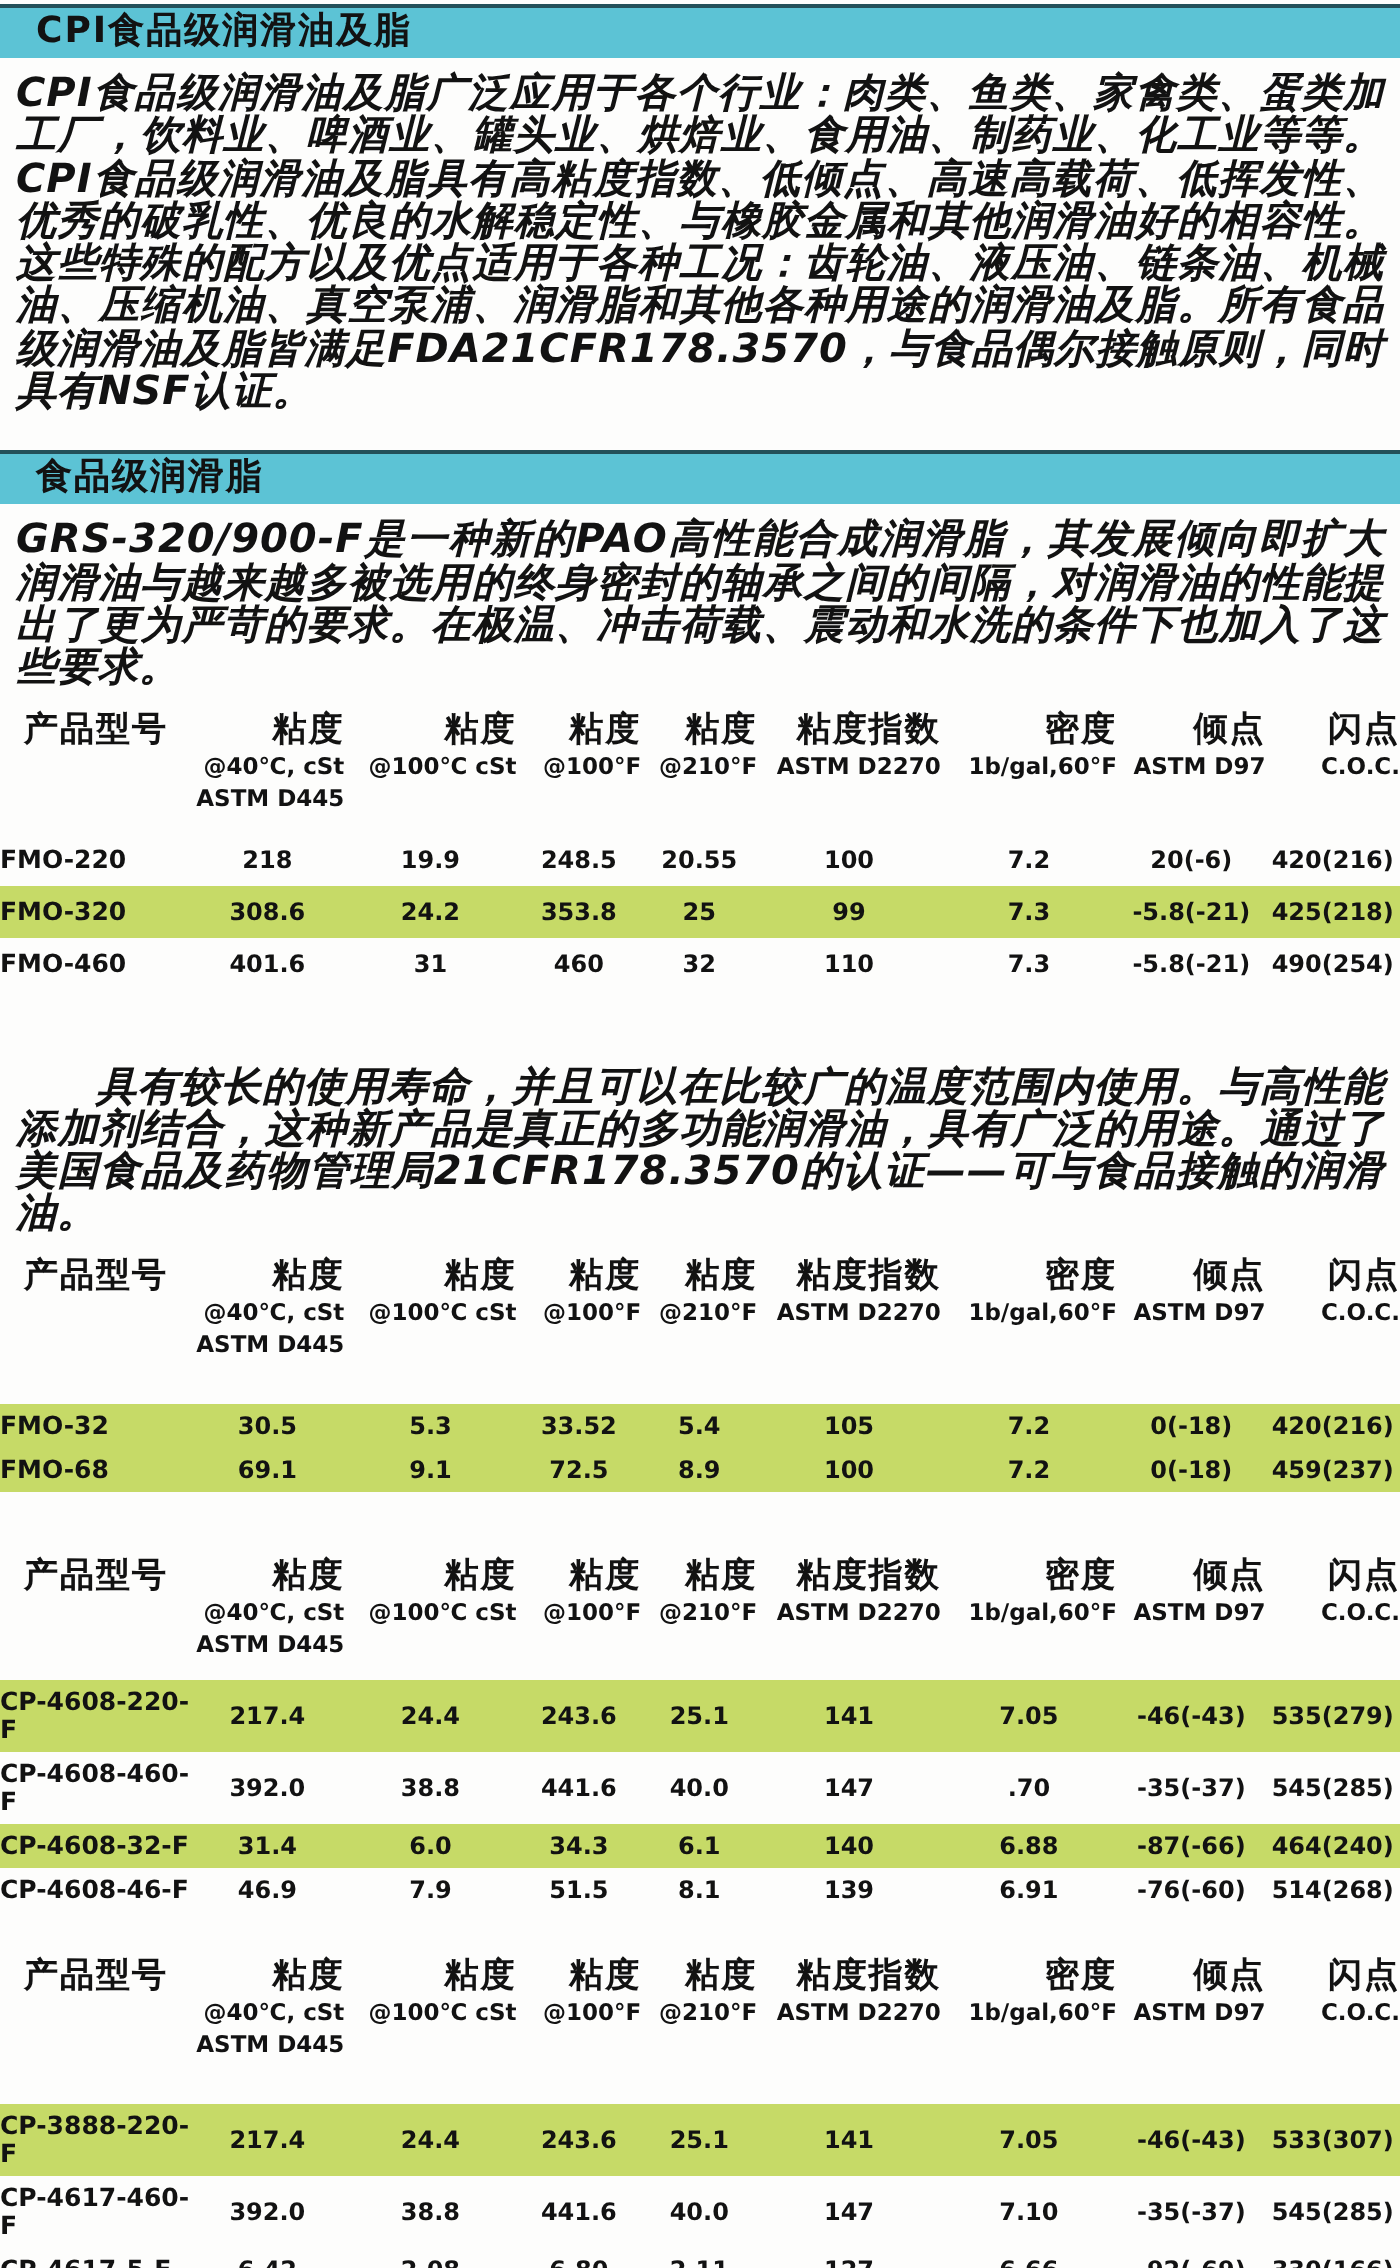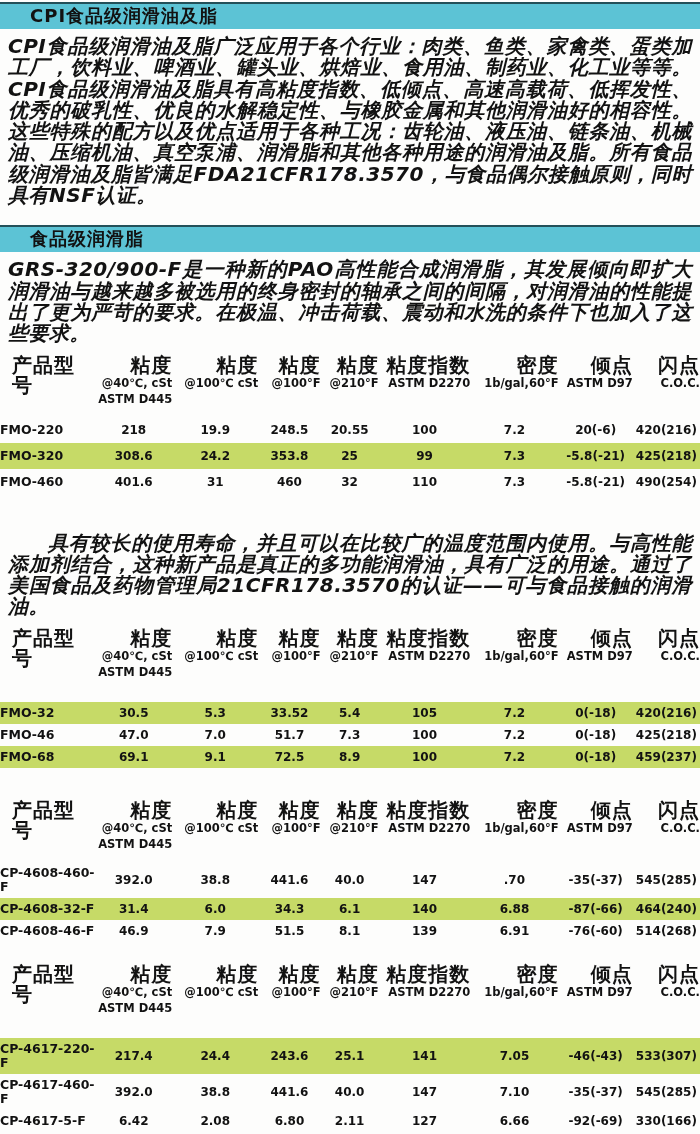--- a/index.html
+++ b/index.html
@@ -15,21 +15,21 @@
     color: #121212;
     font-family: "DejaVu Sans", sans-serif;
     font-weight: bold;
   }
   .page { width: 700px; padding-top: 2px; }
 
   
   .title-bar {
     background: var(--bar);
     border-top: 2px solid #235059;
-    padding: 1px 8px 3px 30px;
+    padding: 1px 8px 3px 18px;
     font-size: 18px;
     letter-spacing: 1px;
     line-height: 21px;
   }
   .title-bar.second { margin-top: 19px; }
 
   
   .para {
     margin: 7px 8px 8px 8px;
     font-size: 20px;
@@ -56,21 +56,21 @@
   col.c7 { width: 10.6%; }
   col.c8 { width: 9.6%; }
 
   thead th {
     vertical-align: top;
     text-align: right;
     font-weight: bold;
     padding: 2px 0 10px 0;
   }
   thead th:first-child { text-align: left; padding-left: 12px; }
-  .h-main { font-size: 20px; line-height: 20px; letter-spacing: 1px; }
+  .h-main { font-size: 17px; line-height: 20px; letter-spacing: 1px; }
   .h-sub  { font-size: 11.5px; line-height: 16px; letter-spacing: 0; }
   table.gap thead th { padding-bottom: 22px; }
 
   tbody td {
     font-size: 12px;
     text-align: center;
     padding: 4px 0;
     line-height: 14px;
   }
   tbody td:first-child { text-align: left; font-size: 12.5px; }
@@ -246,31 +246,20 @@
           <td>FMO-32</td>
           <td>30.5</td>
           <td>5.3</td>
           <td>33.52</td>
           <td>5.4</td>
           <td>105</td>
           <td>7.2</td>
           <td>0(-18)</td>
           <td>420(216)</td>
         </tr>
-        <tr>
-          <td>FMO-46</td>
-          <td>47.0</td>
-          <td>7.0</td>
-          <td>51.7</td>
-          <td>7.3</td>
-          <td>100</td>
-          <td>7.2</td>
-          <td>0(-18)</td>
-          <td>425(218)</td>
-        </tr>
         <tr class="hl">
           <td>FMO-68</td>
           <td>69.1</td>
           <td>9.1</td>
           <td>72.5</td>
           <td>8.9</td>
           <td>100</td>
           <td>7.2</td>
           <td>0(-18)</td>
           <td>459(237)</td>
@@ -324,20 +313,31 @@
             <div class="h-main">倾点</div>
             <div class="h-sub">ASTM D97</div>
           </th>
           <th>
             <div class="h-main">闪点</div>
             <div class="h-sub">C.O.C.</div>
           </th>
         </tr>
       </thead>
       <tbody>
+        <tr class="hl">
+          <td>CP-4608-220-F</td>
+          <td>217.4</td>
+          <td>24.4</td>
+          <td>243.6</td>
+          <td>25.1</td>
+          <td>141</td>
+          <td>7.05</td>
+          <td>-46(-43)</td>
+          <td>535(279)</td>
+        </tr>
         <tr>
           <td>CP-4608-460-F</td>
           <td>392.0</td>
           <td>38.8</td>
           <td>441.6</td>
           <td>40.0</td>
           <td>147</td>
           <td>.70</td>
           <td>-35(-37)</td>
           <td>545(285)</td>
@@ -414,21 +414,21 @@
             <div class="h-sub">ASTM D97</div>
           </th>
           <th>
             <div class="h-main">闪点</div>
             <div class="h-sub">C.O.C.</div>
           </th>
         </tr>
       </thead>
       <tbody>
         <tr class="hl">
-          <td>CP-4617-220-F</td>
+          <td>CP-3888-220-F</td>
           <td>217.4</td>
           <td>24.4</td>
           <td>243.6</td>
           <td>25.1</td>
           <td>141</td>
           <td>7.05</td>
           <td>-46(-43)</td>
           <td>533(307)</td>
         </tr>
         <tr>

